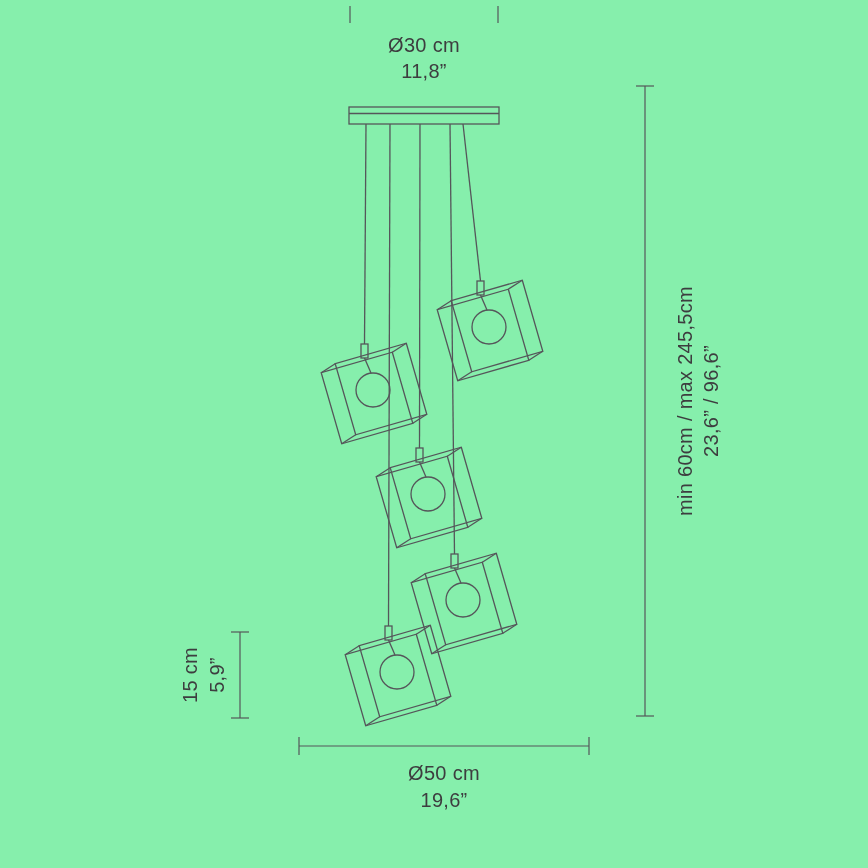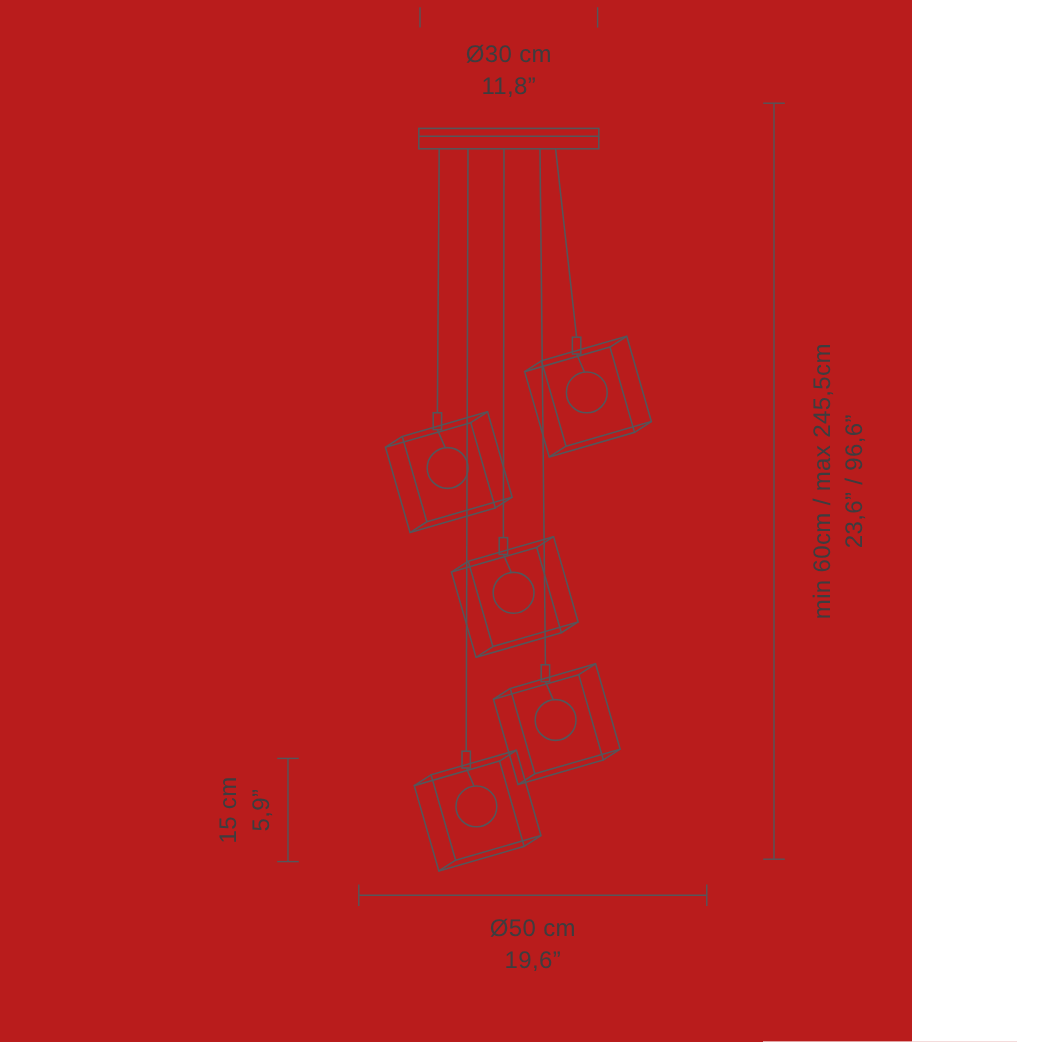--- a/index.html
+++ b/index.html
@@ -1,24 +1,24 @@
 <!DOCTYPE html>
 <html><head>
 <meta charset="utf-8">
 <style>
   html, body {
     margin: 0;
     padding: 0;
     background: #ffffff;
   }
   .stage {
-    width: 760px;
+    width: 868px;
     height: 868px;
     position: relative;
-    background: #b91c1c;
+    background: #86efac;
     overflow: hidden;
   }
   svg { display: block; }
   .ln {
     stroke: #55565a;
     stroke-width: 1.3;
     fill: none;
     stroke-linecap: butt;
     stroke-linejoin: miter;
   }

